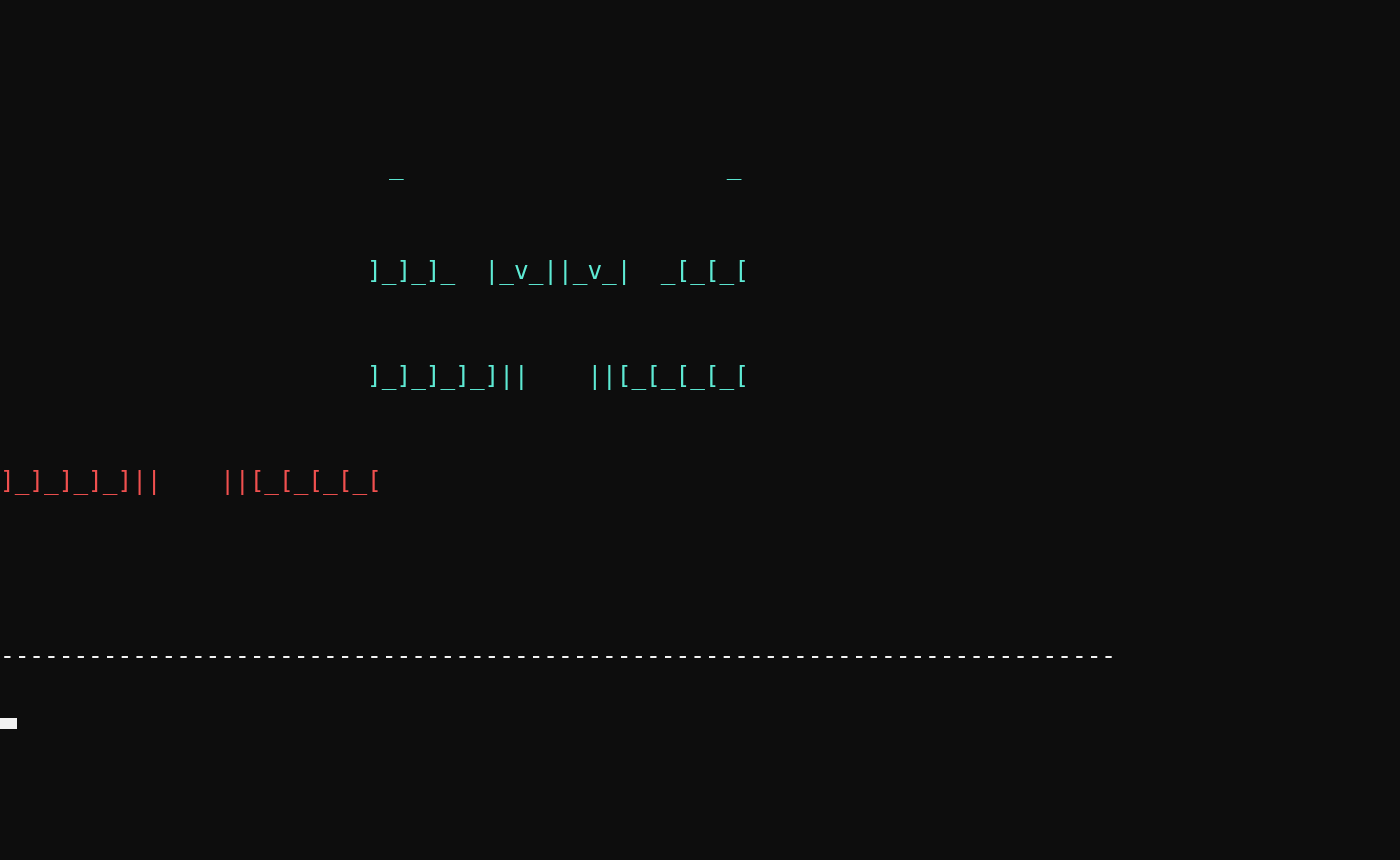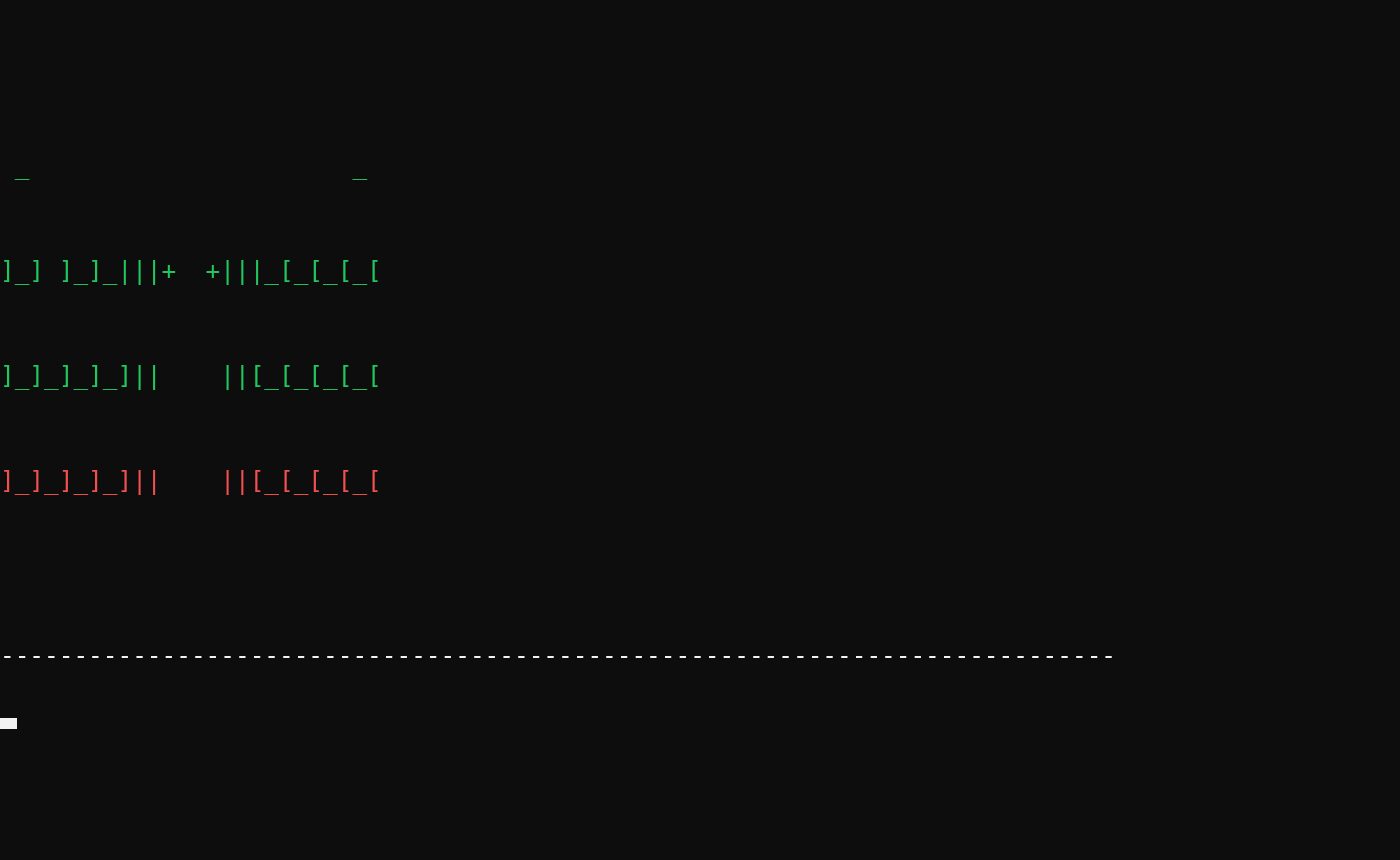--- a/index.html
+++ b/index.html
@@ -29,42 +29,42 @@
     line-height: 35px;
     letter-spacing: 0px;
     white-space: pre;
     font-weight: 400;
   }
   .row {
     height: 35px;
     white-space: pre;
     display: block;
   }
-  .art-gray  { color: #22c55e; }
+  .art-gray  { color: #5eead4; text-align: center; }
   .art-red   { color: #f0504f; }
   .sep       { color: #f2f2f2; }
   #cursor {
     position: absolute;
     left: 0px;
     top: 718px;
     width: 17px;
     height: 11px;
     background: #f2f2f2;
   }
 </style>
 </head>
 <body>
 
 <div id="screen">
 
   <div class="term">
 
     
     <span class="row art-gray"> _                      _</span>
-    <span class="row art-gray">]_] ]_]_|||+  +|||_[_[_[_[</span>
+    <span class="row art-gray">]_]_]_  |_v_||_v_|  _[_[_[</span>
     <span class="row art-gray">]_]_]_]_]||    ||[_[_[_[_[</span>
     <span class="row art-red">]_]_]_]_]||    ||[_[_[_[_[</span>
 
     
     <span class="row sep">----------------------------------------------------------------------------</span>
 
     
     
     
     

